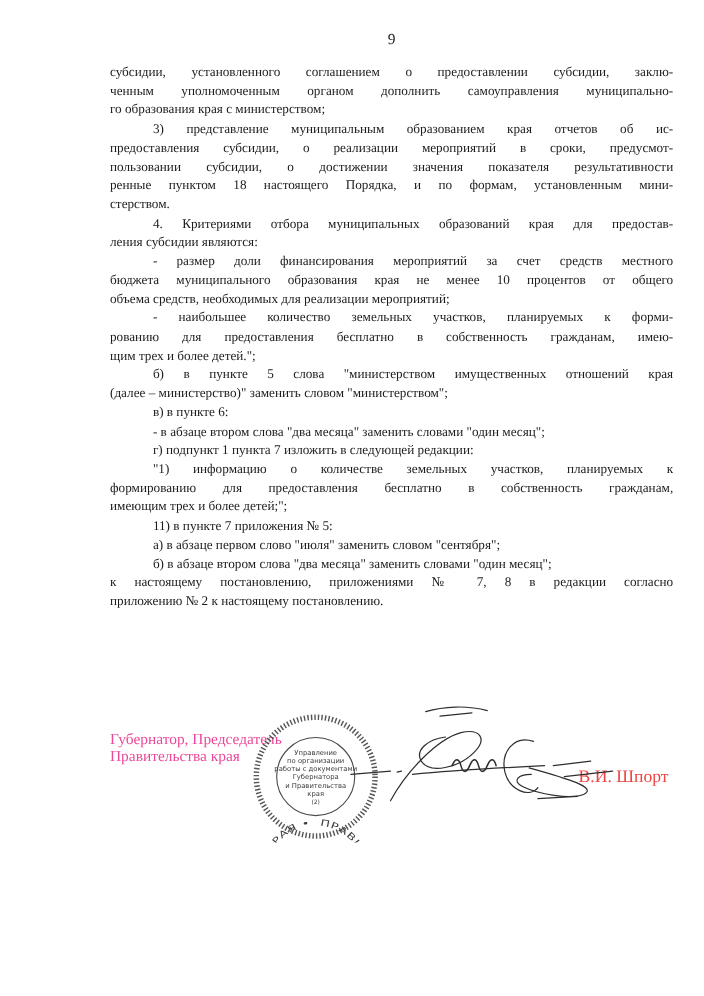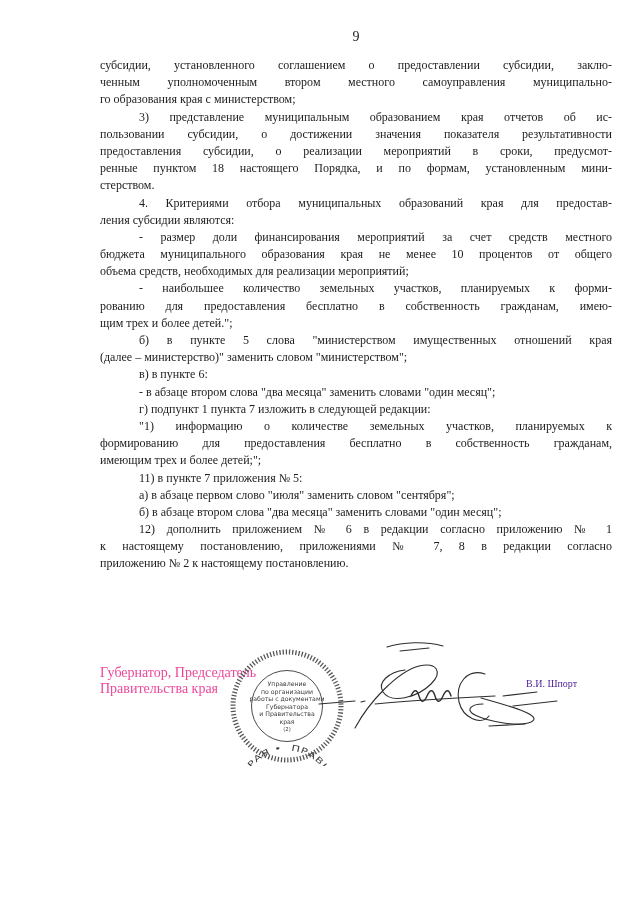--- a/index.html
+++ b/index.html
@@ -35,42 +35,42 @@
   .line.indent { text-indent: 39px; }
   .sig-title {
     position: absolute;
     top: 665px; left: 100px;
     font-size: 14px;
     line-height: 15.5px;
     color: #ec4899;
   }
   .sig-name {
     position: absolute;
-    top: 678px; left: 526px;
-    font-size: 10px;
-    color: #4c1d95;
+    top: 698px; left: 526px;
+    font-size: 16px;
+    color: #ef4444;
   }
   .stamp-svg { position: absolute; top: 646px; left: 227px; }
   .stamp-svg text { font-family: "DejaVu Sans", sans-serif; fill: #3c3c3c; }
   .signature-svg { position: absolute; top: 638px; left: 285px; }
 </style>
 </head>
 <body>
 
 <div class="page">
 
   <div class="page-number">9</div>
 
   <div class="doc-body">
       <div class="line">субсидии, установленного соглашением о предоставлении субсидии, заклю-</div>
-      <div class="line">ченным уполномоченным втором местного самоуправления муниципально-</div>
+      <div class="line">ченным уполномоченным органом дополнить самоуправления муниципально-</div>
       <div class="line last">го образования края с министерством;</div>
       <div class="line indent">3) представление муниципальным образованием края отчетов об ис-</div>
+      <div class="line">предоставления субсидии, о реализации мероприятий в сроки, предусмот-</div>
       <div class="line">пользовании субсидии, о достижении значения показателя результативности</div>
-      <div class="line">предоставления субсидии, о реализации мероприятий в сроки, предусмот-</div>
       <div class="line">ренные пунктом 18 настоящего Порядка, и по формам, установленным мини-</div>
       <div class="line last">стерством.</div>
       <div class="line indent">4. Критериями отбора муниципальных образований края для предостав-</div>
       <div class="line last">ления субсидии являются:</div>
       <div class="line indent">- размер доли финансирования мероприятий за счет средств местного</div>
       <div class="line">бюджета муниципального образования края не менее 10 процентов от общего</div>
       <div class="line last">объема средств, необходимых для реализации мероприятий;</div>
       <div class="line indent">- наибольшее количество земельных участков, планируемых к форми-</div>
       <div class="line">рованию для предоставления бесплатно в собственность гражданам, имею-</div>
       <div class="line last">щим трех и более детей.";</div>
@@ -78,21 +78,20 @@
       <div class="line last">(далее – министерство)" заменить словом "министерством";</div>
       <div class="line last indent">в) в пункте 6:</div>
       <div class="line last indent">- в абзаце втором слова "два месяца" заменить словами "один месяц";</div>
       <div class="line last indent">г) подпункт 1 пункта 7 изложить в следующей редакции:</div>
       <div class="line indent">"1) информацию о количестве земельных участков, планируемых к</div>
       <div class="line">формированию для предоставления бесплатно в собственность гражданам,</div>
       <div class="line last">имеющим трех и более детей;";</div>
       <div class="line last indent">11) в пункте 7 приложения № 5:</div>
       <div class="line last indent">а) в абзаце первом слово "июля" заменить словом "сентября";</div>
       <div class="line last indent">б) в абзаце втором слова "два месяца" заменить словами "один месяц";</div>
-      <div class="line indent">12) дополнить приложением № 6 в редакции согласно приложению № 1</div>
       <div class="line">к настоящему постановлению, приложениями № 7, 8 в редакции согласно</div>
       <div class="line last">приложению № 2 к настоящему постановлению.</div>
     </div>
 
   <div class="sig-title">
     <div>Губернатор, Председатель</div>
     <div>Правительства края</div>
   </div>
 
   <div class="sig-name">В.И. Шпорт</div>

